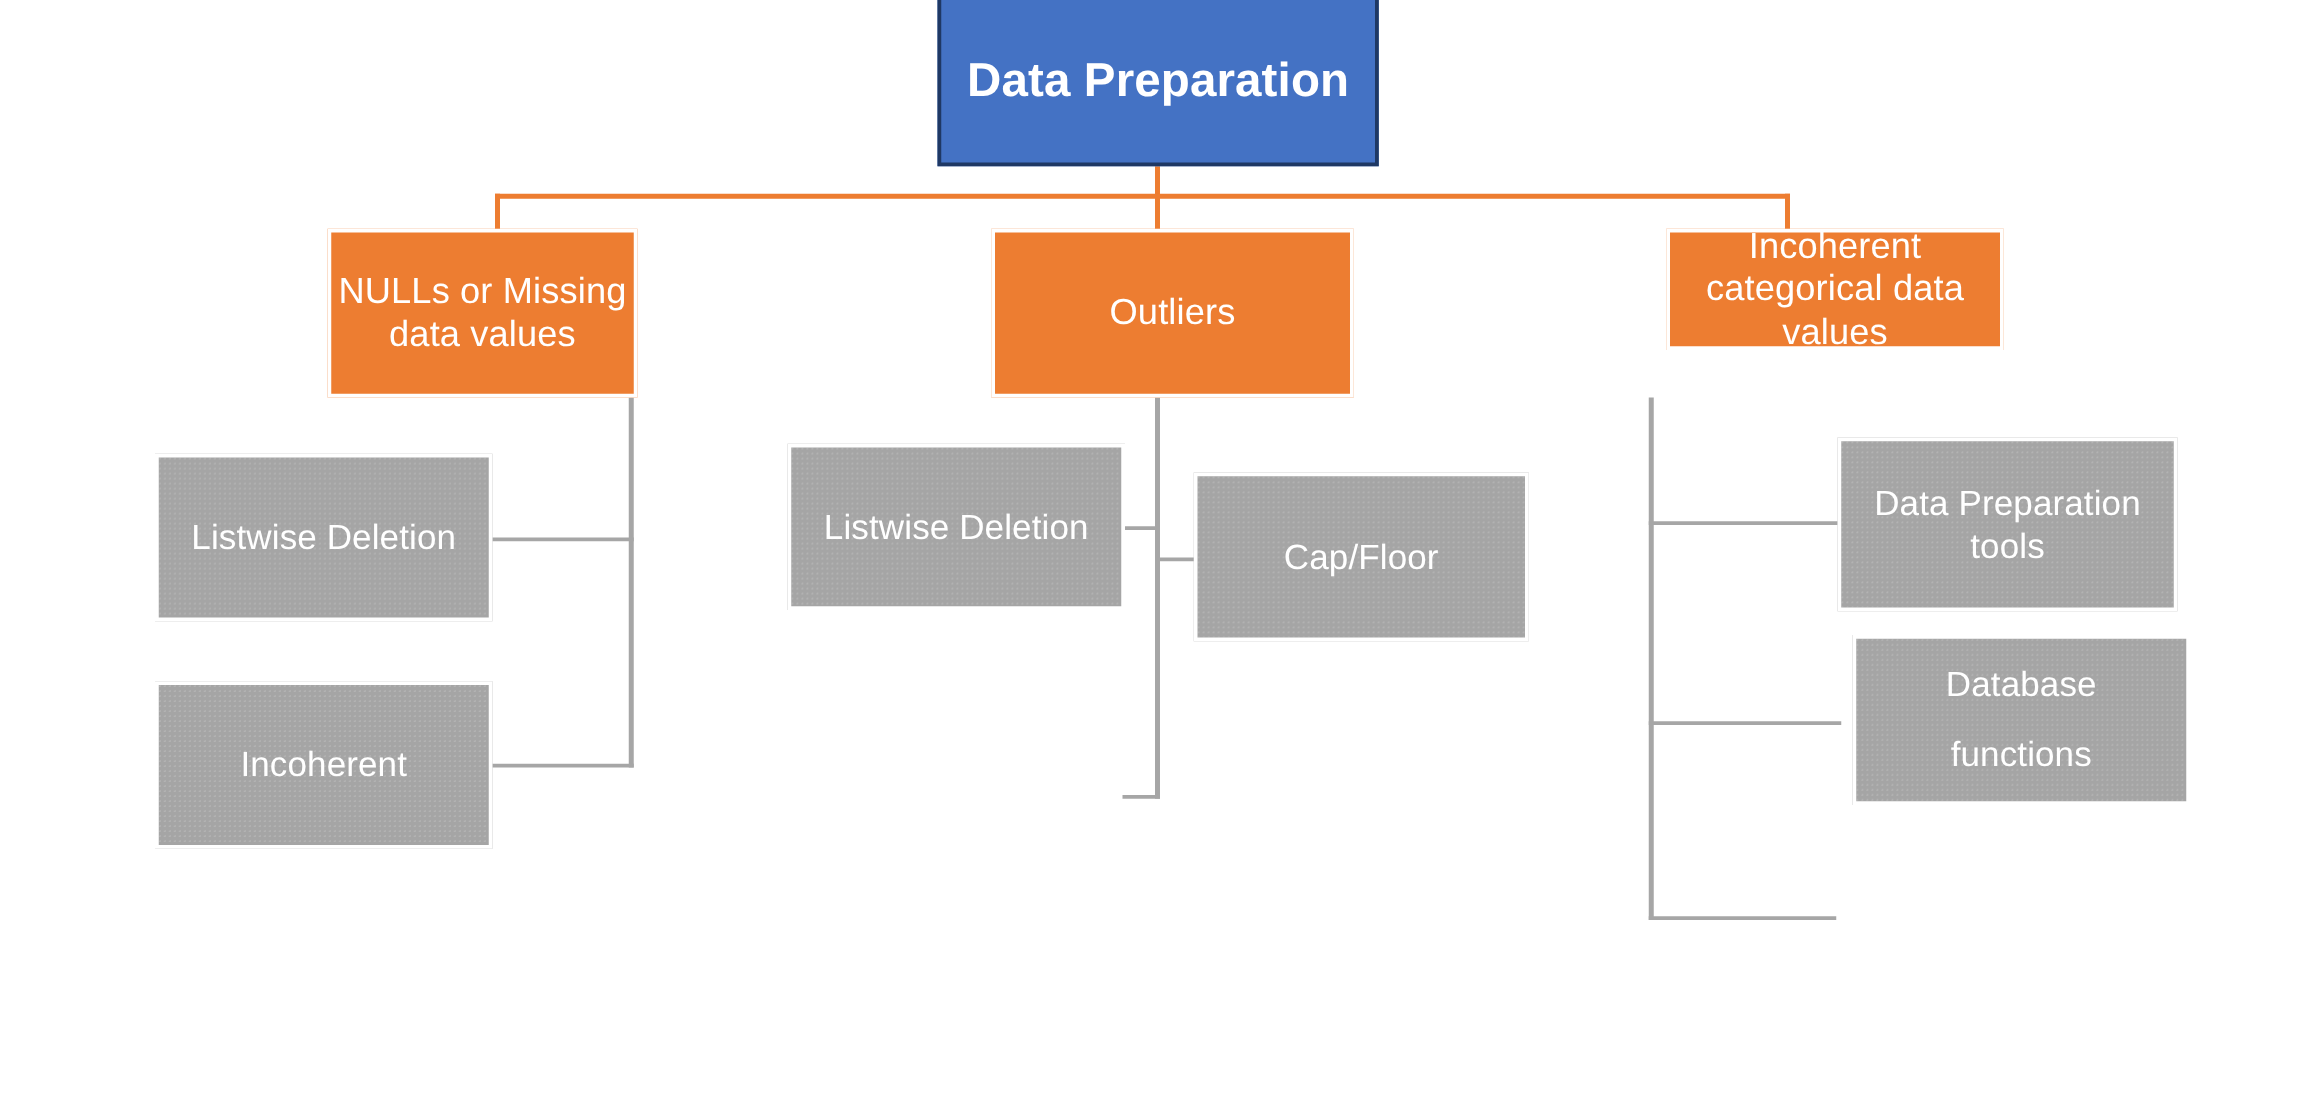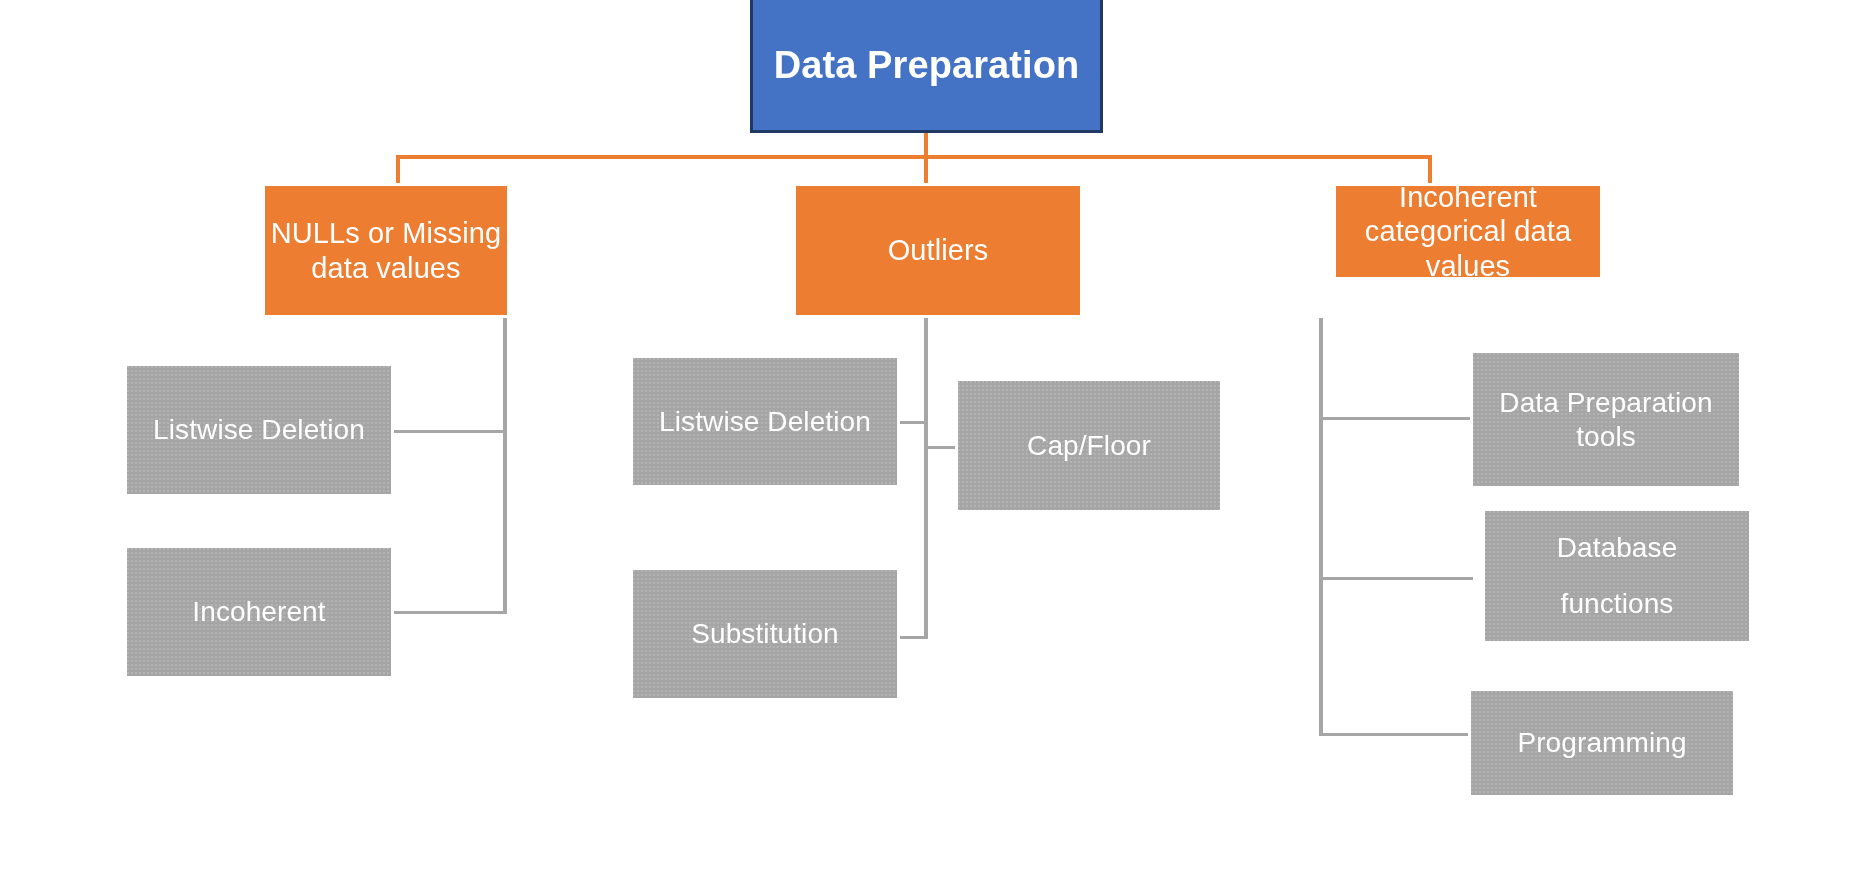--- a/index.html
+++ b/index.html
@@ -112,23 +112,21 @@
 values</div>
 
   <div class="node node-leaf" style="left:124px; top:363px; width:270px; height:134px;">Listwise Deletion</div>
 
   <div class="node node-leaf" style="left:124px; top:545px; width:270px; height:134px;">Incoherent</div>
 
   <div class="node node-leaf" style="left:630px; top:355px; width:270px; height:133px;">Listwise Deletion</div>
 
   <div class="node node-leaf" style="left:955px; top:378px; width:268px; height:135px;text-align:right;">Cap/Floor</div>
 
-  <div class="node node-leaf" style="left:630px; top:567px; width:270px; height:134px;">Substitution</div>
 
   <div class="node node-leaf" style="left:1470px; top:350px; width:272px; height:139px;">Data Preparation
 tools</div>
 
   <div class="node node-leaf spread" style="left:1470px; top:508px; width:270px; height:136px;margin-left:12px;">Database
 functions</div>
 
-  <div class="node node-leaf" style="left:1468px; top:688px; width:268px; height:110px;">Programming</div>
 
 </div>
 
 </body></html>

